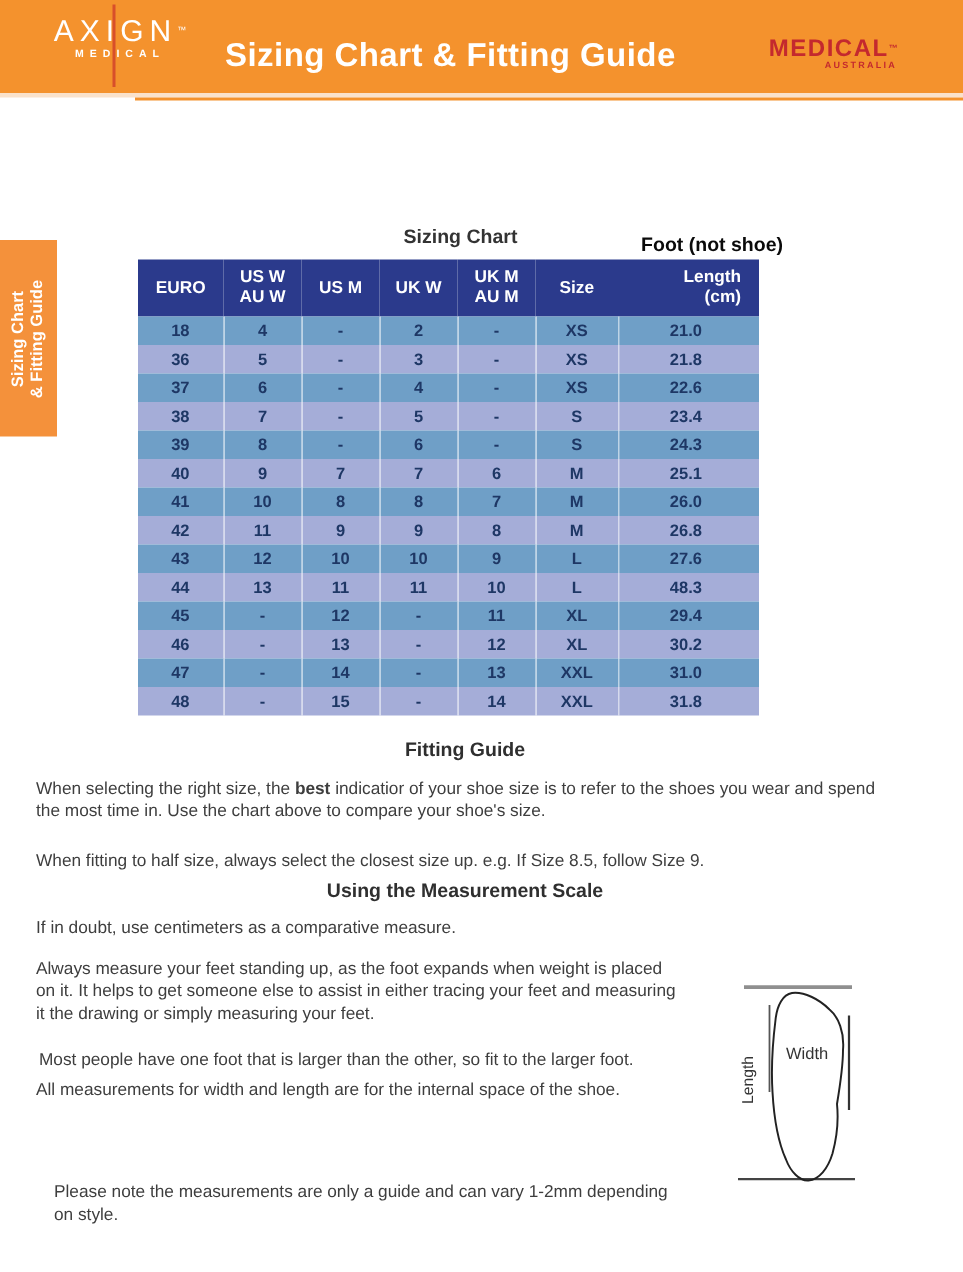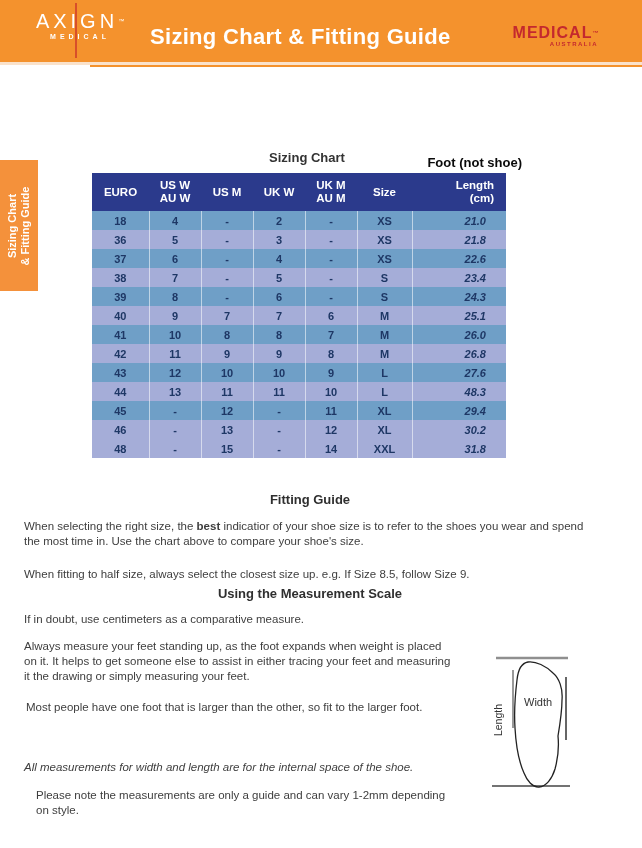--- a/index.html
+++ b/index.html
@@ -52,31 +52,31 @@
                 border-collapse:collapse; table-layout:fixed; }
   .size-table th { background:var(--table-header-navy); color:#ffffff; font-weight:bold;
                    font-size:11.5px; line-height:13px; height:38px; padding:0; vertical-align:middle;
                    text-align:center; }
   .size-table td { height:19px; padding:0; text-align:center; vertical-align:middle;
                    color:var(--cell-text-navy); font-weight:bold; font-size:11px; }
   .size-table td + td { border-left:1px solid rgba(255,255,255,0.55); }
   .size-table tr.row-a td { background:var(--row-steel-blue); }
   .size-table tr.row-b td { background:var(--row-lavender); }
   .size-table th.col-length { text-align:right; padding-right:12px; }
-  .size-table td.col-length { text-align:right; padding-right:20px;font-style:italic; }
+  .size-table td.col-length { text-align:right; padding-right:38px; }
 
   
   .para { position:absolute; left:24px; font-size:11.5px; line-height:15px; color:#3e3e3e;
           white-space:pre-line; }
   .p1 { top:519px; width:595px; }
   .p2 { top:557px; width:595px;margin-top:10px; }
   .p3 { top:612px; width:560px; }
   .p4 { top:639px; width:478px; }
   .p5 { top:700px; left:26px; width:470px; }
-  .p6 { top:760px; width:520px;font-style:italic; }
+  .p6 { top:720px; width:520px; }
   .p7 { top:788px; width:540px;margin-left:12px; }
 
   
   .foot-diagram { position:absolute; left:486px; top:648px; }
 </style>
 </head>
 <body>
 
 <div class="page">
 
@@ -245,20 +245,29 @@
         </tr>
         <tr class="row-b">
           <td>46</td>
           <td>-</td>
           <td>13</td>
           <td>-</td>
           <td>12</td>
           <td>XL</td>
           <td class="col-length">30.2</td>
         </tr>
+        <tr class="row-a">
+          <td>47</td>
+          <td>-</td>
+          <td>14</td>
+          <td>-</td>
+          <td>13</td>
+          <td>XXL</td>
+          <td class="col-length">31.0</td>
+        </tr>
         <tr class="row-b">
           <td>48</td>
           <td>-</td>
           <td>15</td>
           <td>-</td>
           <td>14</td>
           <td>XXL</td>
           <td class="col-length">31.8</td>
         </tr>
       </tbody>

